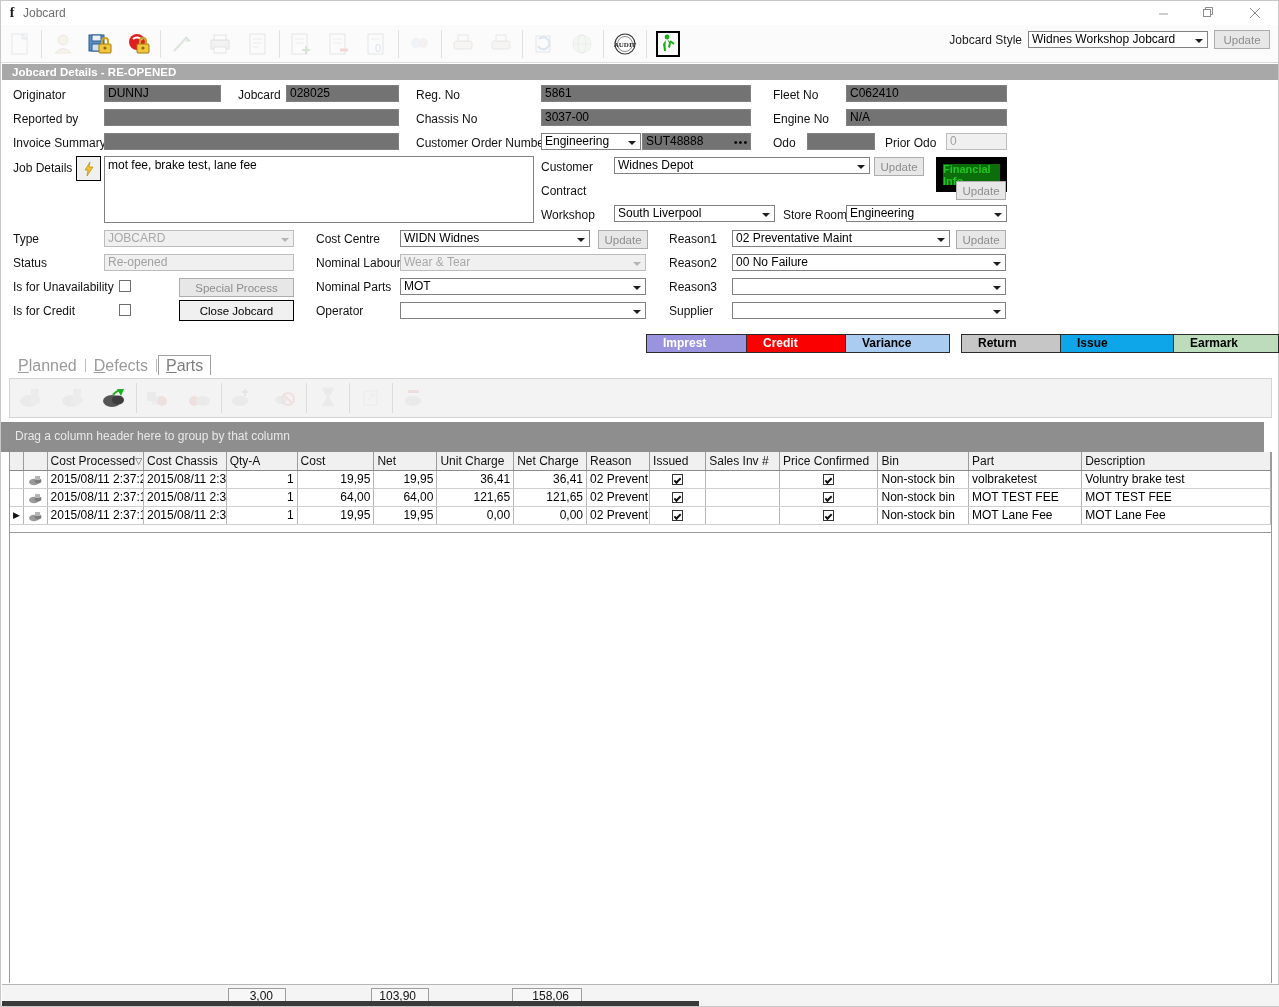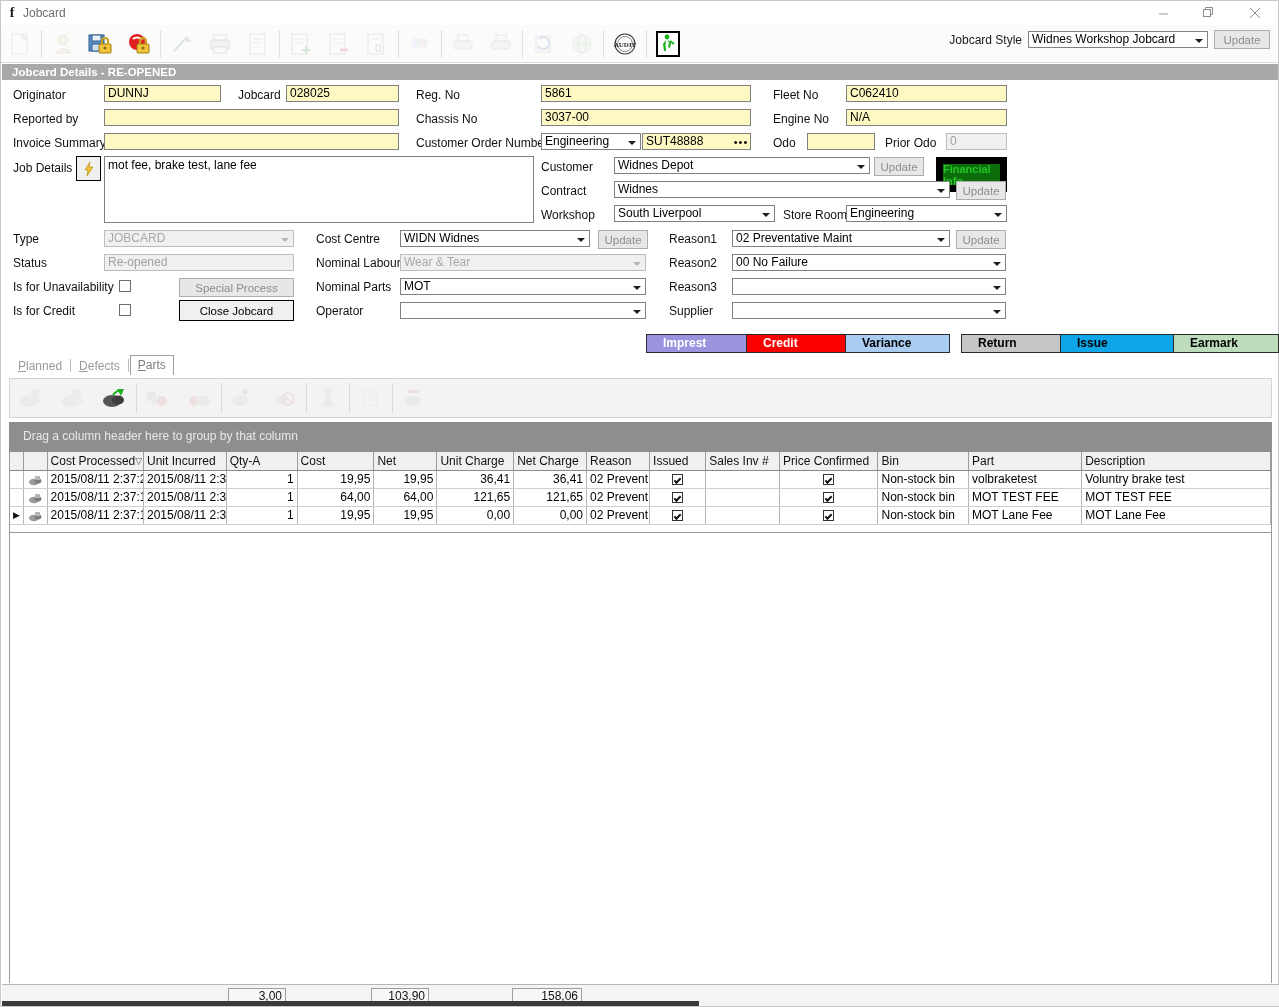--- a/index.html
+++ b/index.html
@@ -24,21 +24,21 @@
   .toolbar{height:37px;background:#fbfbfb;border-bottom:1px solid #dcdcdc;display:flex;align-items:center;position:relative;}
   .tb-sep{width:1px;height:28px;background:#e0e0e0;margin:0 2px;}
   .tb-btn{width:38px;height:34px;display:flex;align-items:center;justify-content:center;position:relative;}
   .tb-btn svg{display:block;}
   .tb-btn.dis{opacity:.22;}
   .tb-right{position:absolute;right:8px;top:5px;display:flex;align-items:center;gap:6px;}
   .tb-right .lbl{font-size:12px;color:#1c1c1c;}
 
   
   .ipt{
-    height:17px;border:1px solid #818181;background:#fef9c3;
+    height:17px;border:1px solid #818181;background:#737373;
     font-family:"Liberation Sans",sans-serif;font-size:12px;color:#000;
     padding:0 3px;box-sizing:border-box;line-height:15px;
   }
   .ipt.ro{background:#f0f0f0;border-color:#bcbcbc;color:#a0a0a0;}
   .cbo{
     height:17px;border:1px solid #818181;background:#fff;position:relative;
     font-size:12px;color:#000;padding:0 3px;box-sizing:border-box;line-height:15px;
     padding-right:16px;overflow:hidden;white-space:nowrap;
   }
   .cbo:after{
@@ -66,21 +66,21 @@
   
   .cbtn{
     position:absolute;height:19px;border:1px solid #2b2b2b;box-sizing:border-box;
     font-weight:bold;font-size:12px;line-height:17px;padding-left:16px;
     font-family:"Liberation Sans",sans-serif;overflow:hidden;white-space:nowrap;
   }
 
   
   .tabs{position:absolute;display:flex;align-items:flex-end;height:20px;}
   .tab{
-    height:18px;padding:0 7px;font-size:12px;color:#9a9a9a;line-height:18px;
+    height:18px;padding:0 7px;font-size:16px;color:#9a9a9a;line-height:18px;
     box-sizing:border-box;position:relative;
   }
   .tab .u{text-decoration:underline;}
   .tab.active{background:#fff;border:1px solid #9f9f9f;border-bottom:none;color:#7e7e7e;height:20px;line-height:19px;}
   .tabdiv{width:1px;height:13px;background:#bdbdbd;margin:0 1px 3px;}
 
   
   .gridtb{position:absolute;left:1px;background:#f3f3f3;border:1px solid #d4d4d4;box-sizing:border-box;display:flex;align-items:center;}
   .gtb-btn{width:42px;height:40px;display:flex;align-items:center;justify-content:center;}
   .gtb-btn.dis{opacity:.22;}
@@ -111,21 +111,21 @@
     border-left:2px solid #111;border-bottom:2px solid #111;
     transform:rotate(-45deg);
   }
   .sortmark{margin-left:auto;font-size:9px;color:#4a4a4a;padding-right:2px;}
   .rowind{font-size:9px;color:#111;}
 
   
   .totbar{position:absolute;left:1px;bottom:0;height:22px;background:#f4f4f4;border-top:1px solid #b6b6b6;box-sizing:border-box;}
   .tot{
     position:absolute;top:3px;height:16px;border:1px solid #9d9d9d;background:#f7f7f7;
-    font-size:12px;line-height:14px;text-align:right;padding-right:3px;box-sizing:border-box;color:#111;
+    font-size:12px;line-height:14px;text-align:right;padding-right:12px;box-sizing:border-box;color:#111;
   }
   .hsb{position:absolute;left:1px;bottom:0;height:5px;background:#3a3a3a;}
 </style>
 </head>
 <body>
 
 <div class="app">
 
   <div class="titlebar">
     <div class="title-logo">f</div>
@@ -336,21 +336,20 @@
   <div class="pos ipt" style="left:806px;top:132px;width:68px;"></div>
   <div class="pos lab" style="left:884px;top:135px;">Prior Odo</div>
   <div class="pos ipt ro" style="left:945px;top:132px;width:61px;">0</div>
 
   <div class="pos lab" style="left:540px;top:159px;">Customer</div>
   <div class="pos cbo" style="left:613px;top:156px;width:256px;">Widnes Depot</div>
   <div class="pos btn" style="left:873px;top:156px;width:50px;">Update</div>
   <div class="pos" style="left:935px;top:156px;width:71px;height:35px;background:#0b6e0b;border:7px solid #000000;box-sizing:border-box;display:flex;align-items:center;justify-content:center;color:#23c423;font-size:11px;font-weight:bold;">Financial Info</div>
 
   <div class="pos lab" style="left:540px;top:183px;">Contract</div>
-  <div class="pos cbo" style="left:613px;top:180px;width:336px;">Widnes</div>
   <div class="pos btn" style="left:955px;top:180px;width:50px;">Update</div>
 
   <div class="pos lab" style="left:540px;top:207px;">Workshop</div>
   <div class="pos cbo" style="left:613px;top:204px;width:161px;">South Liverpool</div>
   <div class="pos lab" style="left:782px;top:207px;">Store Room</div>
   <div class="pos cbo" style="left:845px;top:204px;width:161px;">Engineering</div>
 
   <div class="pos lab" style="left:12px;top:231px;">Type</div>
   <div class="pos cbo ro" style="left:103px;top:229px;width:190px;">JOBCARD</div>
   <div class="pos lab" style="left:12px;top:255px;">Status</div>
@@ -473,32 +472,32 @@
       </div>
       <div class="gtb-sep"></div>
       <div class="gtb-btn dis">
         <svg width="28" height="26" viewBox="0 0 28 26">
           <rect x="8" y="5" width="11" height="3" fill="#e09a9a"></rect>
           <ellipse cx="13" cy="16" rx="8" ry="5" fill="#cdcdcd"></ellipse>
         </svg>
       </div>
     </div>
 
-  <div class="grouppanel" style="left:8px;top:421px;width:1263px;height:30px;">Drag a column header here to group by that column</div>
+  <div class="grouppanel" style="left:0;top:421px;width:1263px;height:30px;">Drag a column header here to group by that column</div>
 
   <div class="grid" style="left:8px;top:451px;width:1263px;height:81px;">
     <div class="grow ghead" id="grid-head">
         <div class="gcell" style="width: 14px;"></div>
         <div class="gcell" style="width: 24px;"></div>
         <div class="gcell" style="width: 98px;">
           <span>Cost Processed</span>
           <span class="sortmark">▽</span>
         </div>
         <div class="gcell" style="width: 84px;">
-          <span>Unit Incurred</span>
+          <span>Cost Chassis</span>
         </div>
         <div class="gcell" style="width: 72px;">
           <span>Qty-A</span>
         </div>
         <div class="gcell" style="width: 78px;">
           <span>Cost</span>
         </div>
         <div class="gcell" style="width: 64px;">
           <span>Net</span>
         </div>

